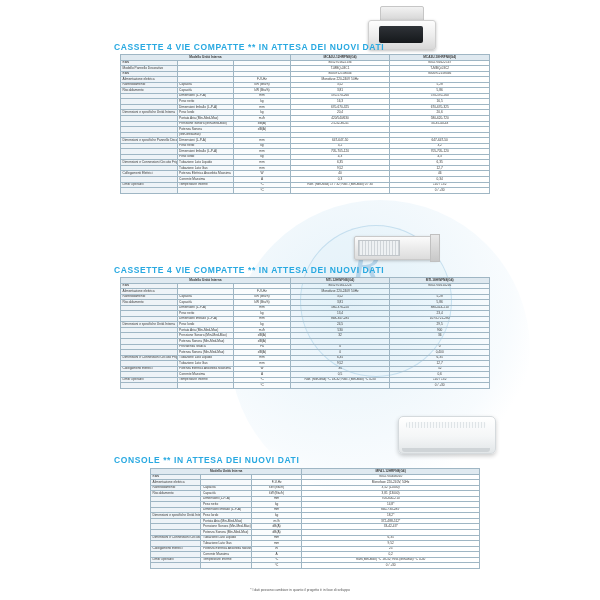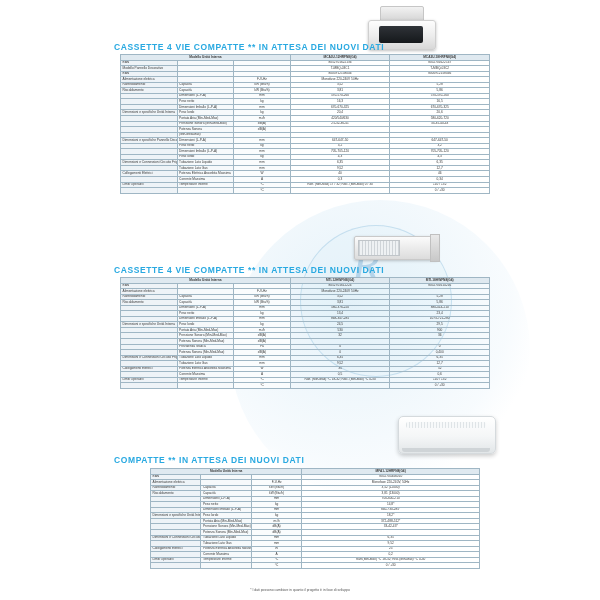--- a/index.html
+++ b/index.html
@@ -494,21 +494,21 @@
 
 <div class="section">
 
   <div class="prod console" style="left:398px;top:412px;">
     <div class="shell"></div>
     <div class="vent"></div>
     <div class="base"></div>
   </div>
 
   <div class="sec-title" style="position:absolute;left:100px;top:455px;">
-    <span>COMPATTE</span>
+    <span>CONSOLE</span>
     <span class="attesa">** IN ATTESA DEI NUOVI DATI</span>
   </div>
 
   <table class="spec" id="tbl3" style="position:absolute;left:150px;top:468px;width:330px;">
       <tbody>
         <tr>
           <td class="hd" colspan="3" style="width:46%">Modello Unità Interna</td>
           <td class="hd">MFA1-12HRFN8(G4)</td>
         </tr>
         <tr>

